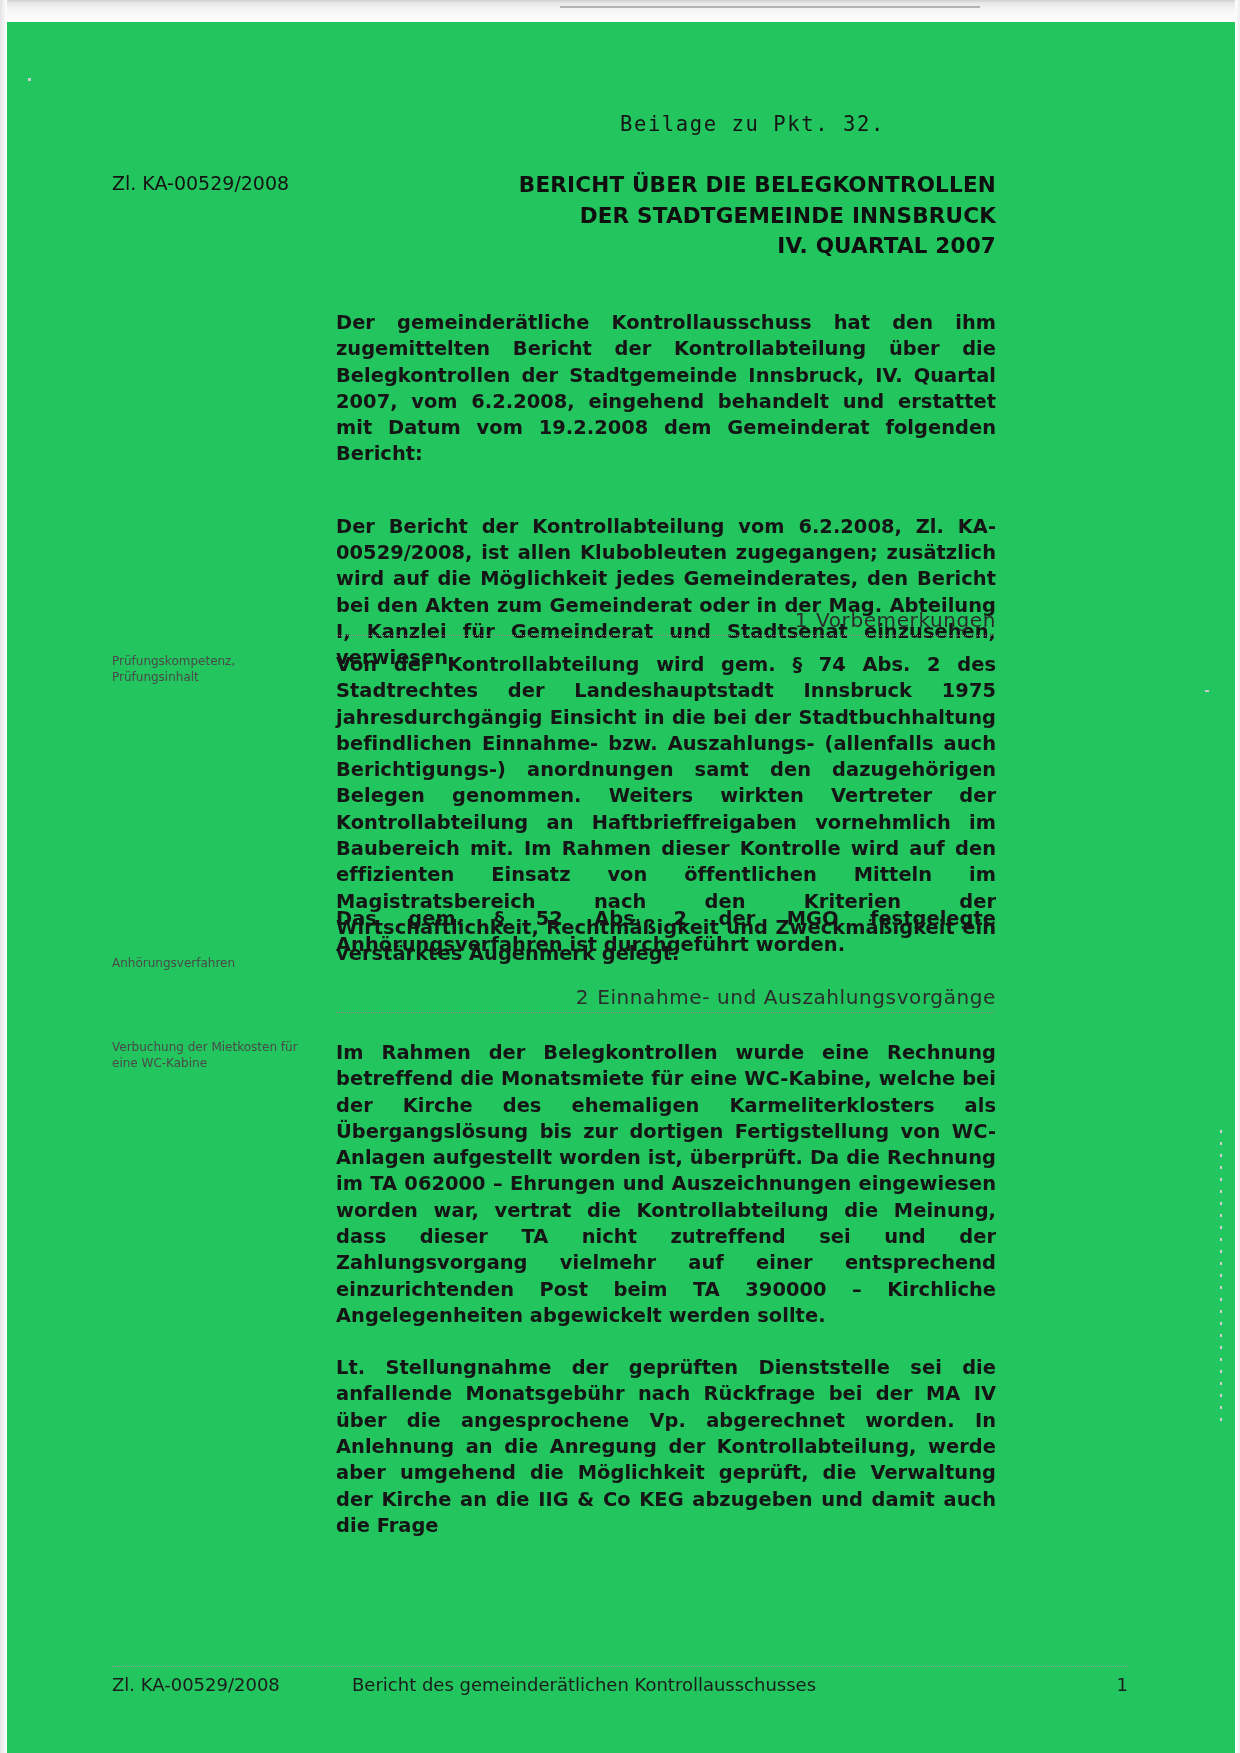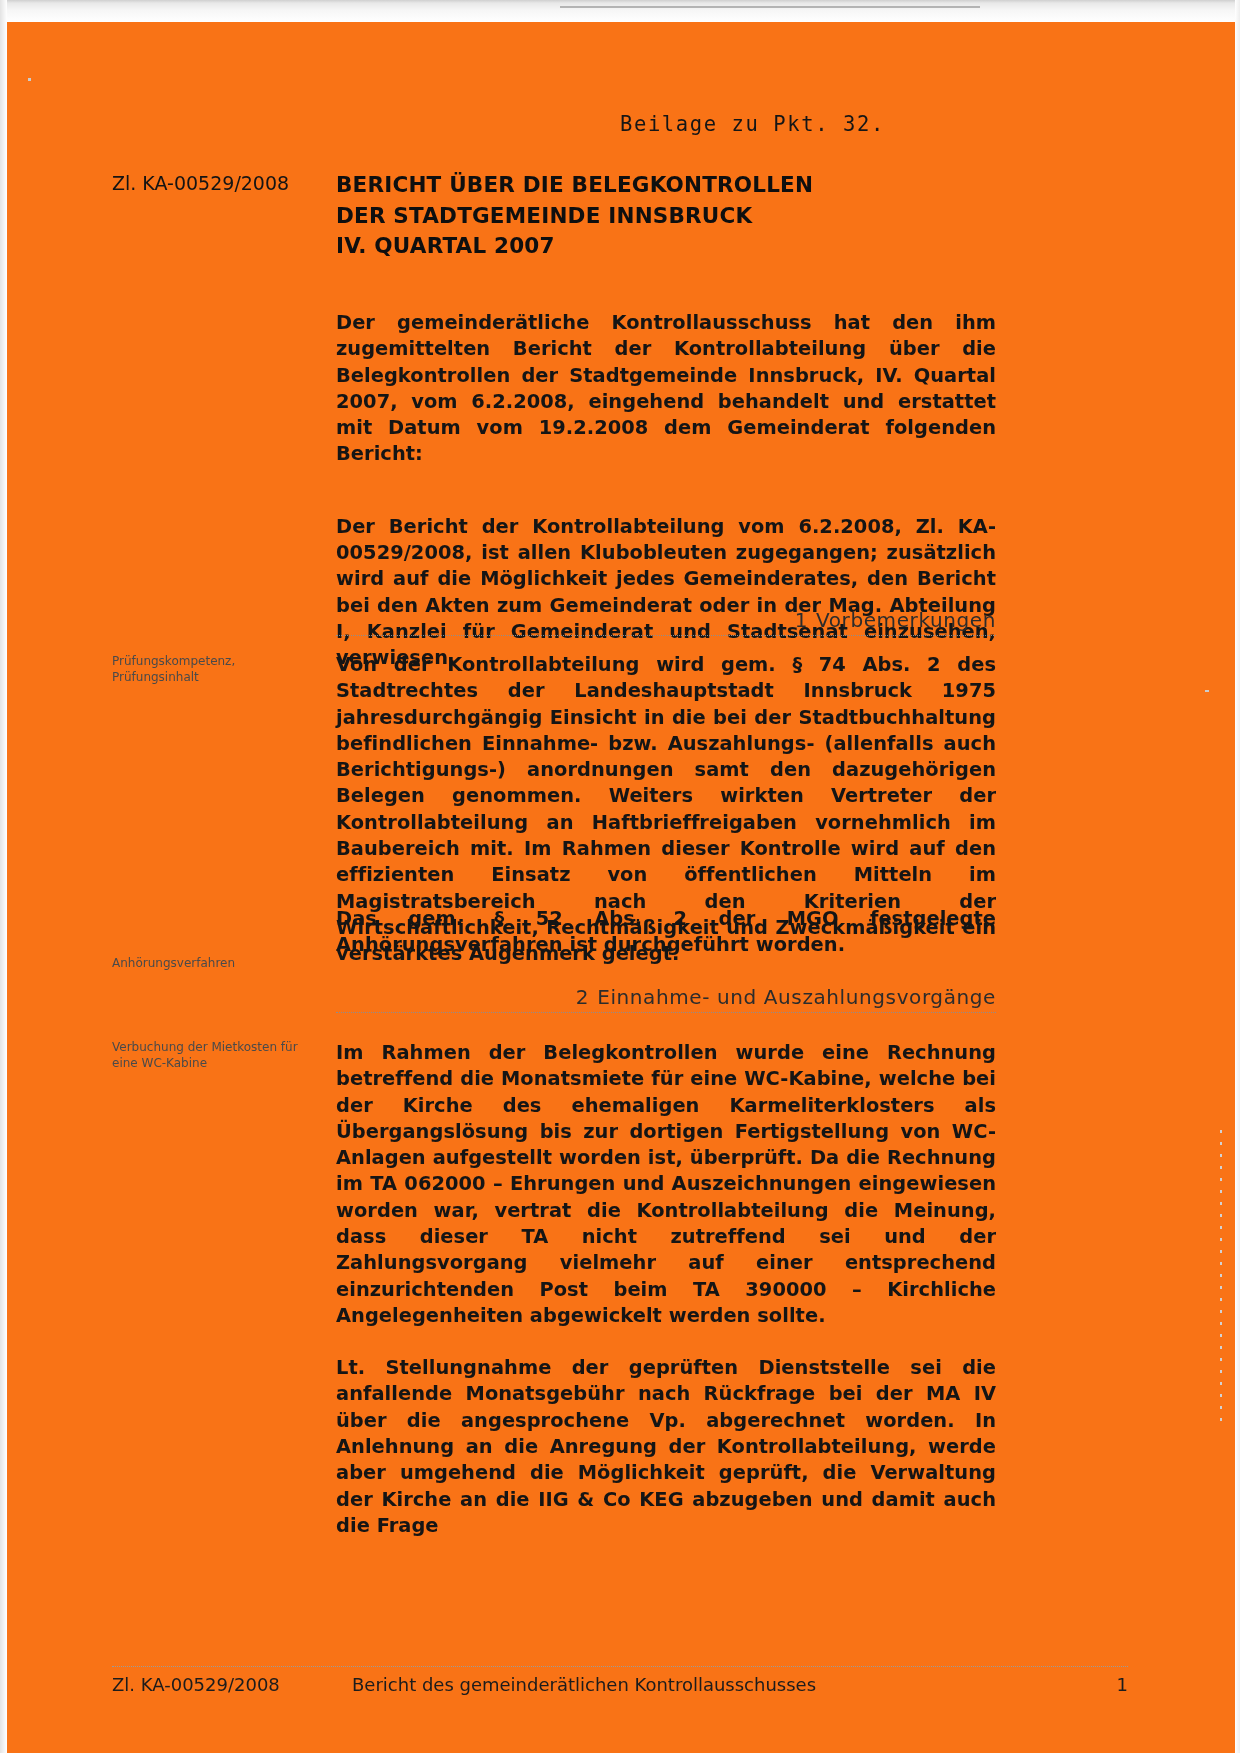--- a/index.html
+++ b/index.html
@@ -9,21 +9,21 @@
   }
   body {
     font-family: "DejaVu Sans", sans-serif;
     color: #1a1a1a;
   }
   .page {
     position: relative;
     width: 1240px;
     height: 1753px;
     box-sizing: border-box;
-    background: #f97316;
+    background: #22c55e;
     overflow: hidden;
   }
   
   .scan-top {
     position: absolute;
     top: 0; left: 0; right: 0;
     height: 22px;
     background: linear-gradient(to bottom, #cfcfcf 0px, #e8e8e8 3px, #f6f6f6 10px, #ffffff 22px);
   }
   .scan-top:after {
@@ -69,21 +69,21 @@
     font-size: 19px;
     color: #141414;
     white-space: nowrap;
   }
 
   .title {
     position: absolute;
     top: 170px;
     left: 336px;
     width: 660px;
-    text-align: left;
+    text-align: right;
     font-weight: bold;
     font-size: 21.5px;
     line-height: 1.42;
     letter-spacing: .2px;
     color: #0f0f0f;
   }
 
   .body-col {
     position: absolute;
     left: 336px;

